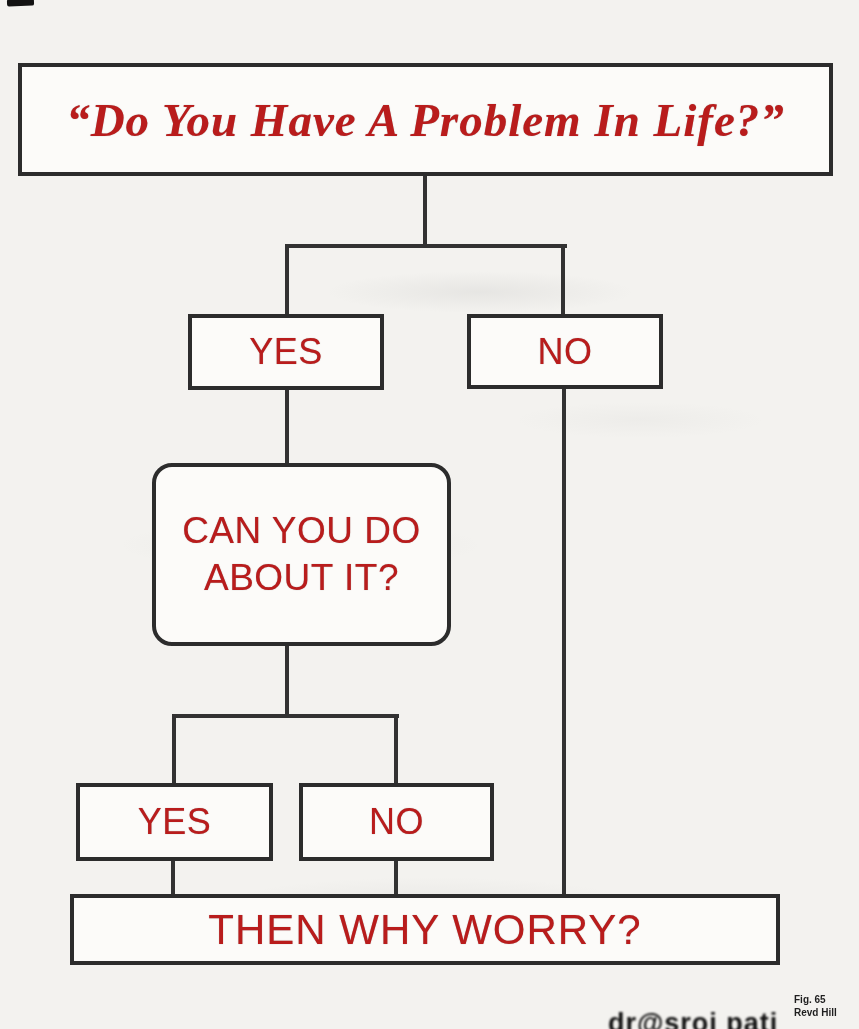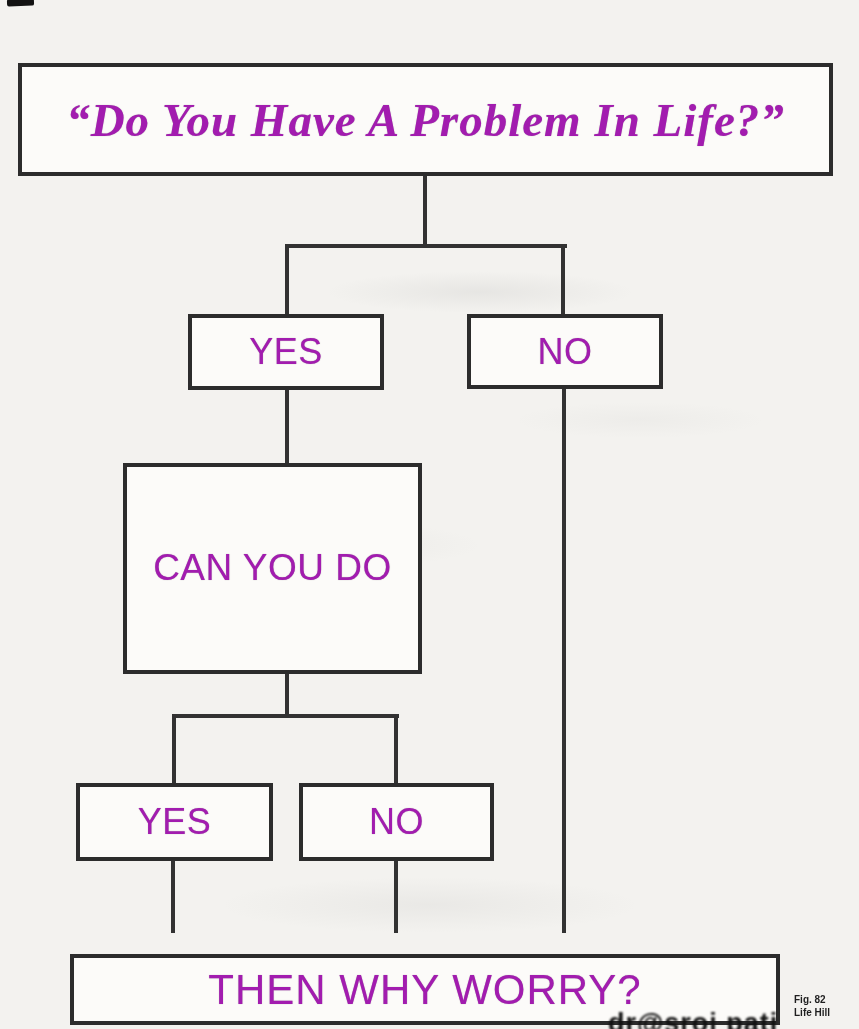--- a/index.html
+++ b/index.html
@@ -23,21 +23,21 @@
     pointer-events:none;
   }
   .box{
     position:absolute;
     background:#fcfbf9;
     border:4px solid #2c2c2c;
     box-sizing:border-box;
     display:flex;flex-direction:column;
     align-items:center;justify-content:center;
     text-align:center;
-    color:#a21caf;
+    color:#b91c1c;
     text-shadow:0 0 1px rgba(25,25,25,0.35);
   }
   .line{position:absolute;background:#323232;}
   .serif-title{
     font-family:"Liberation Serif", serif;
     font-style:italic;font-weight:700;
     font-size:47px;letter-spacing:1px;
     white-space:nowrap;
   }
   .sans-label{font-size:36px;letter-spacing:0.5px;}
@@ -84,36 +84,37 @@
   </div>
 
   <div class="box" style="left:188px;top:314px;width:196px;height:76px;">
     <span class="sans-label">YES</span>
   </div>
 
   <div class="box" style="left:467px;top:314px;width:196px;height:75px;">
     <span class="sans-label">NO</span>
   </div>
 
-  <div class="box q2-label" style="left:123px;top:463px;width:299px;height:211px;">
+  <div class="box q2-label" style="left:152px;top:463px;width:299px;height:183px;border-radius:20px;">
     <span>CAN YOU DO</span>
+    <span>ABOUT IT?</span>
   </div>
 
   <div class="box" style="left:76px;top:783px;width:197px;height:78px;">
     <span class="sans-label">YES</span>
   </div>
 
   <div class="box" style="left:299px;top:783px;width:195px;height:78px;">
     <span class="sans-label">NO</span>
   </div>
 
-  <div class="box" style="left:70px;top:954px;width:710px;height:71px;">
+  <div class="box" style="left:70px;top:894px;width:710px;height:71px;">
     <span class="end-label">THEN WHY WORRY?</span>
   </div>
 
   <div class="fig-caption">
-    <span>Fig. 82</span><br>
-    <span>Life Hill</span>
+    <span>Fig. 65</span><br>
+    <span>Revd Hill</span>
   </div>
 
   <div class="watermark">dr@sroj pati</div>
 
 </div>
 
 </body></html>

